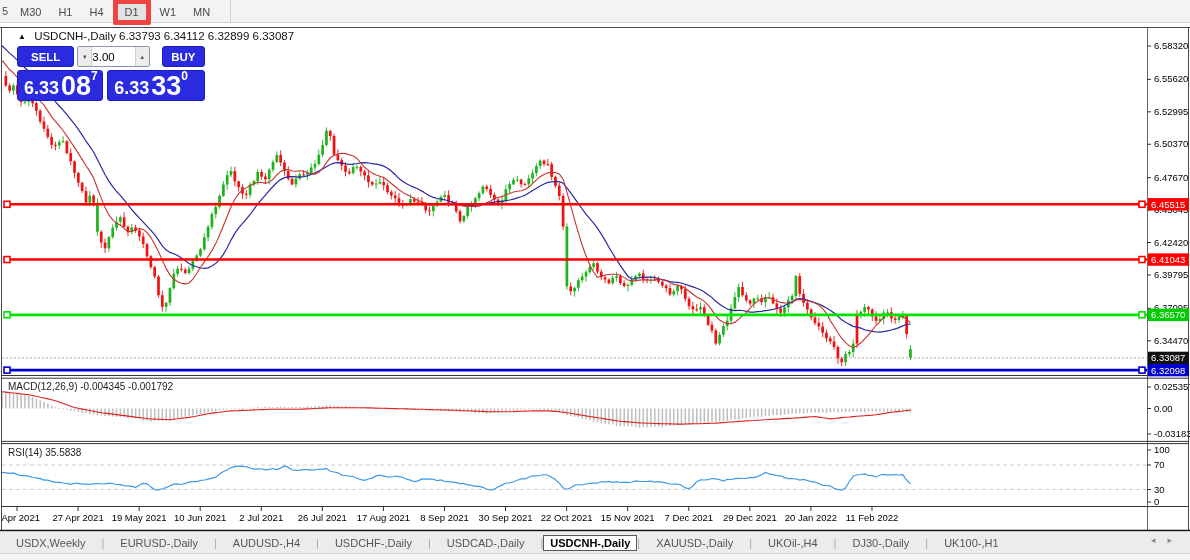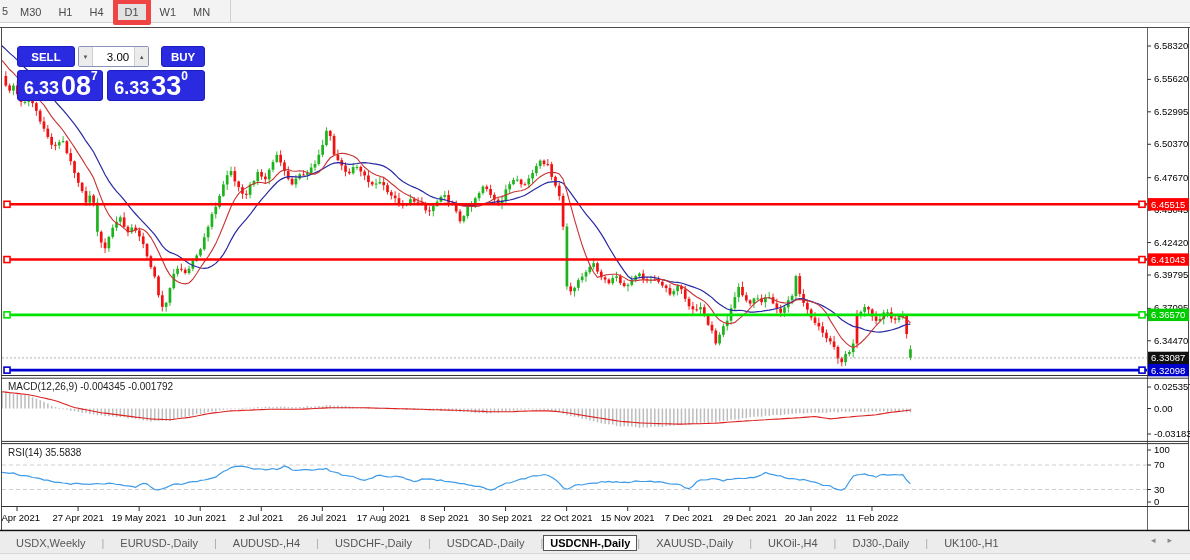--- a/index.html
+++ b/index.html
@@ -15,21 +15,21 @@
   #chart-title .tri{font-size:8px;vertical-align:1px;margin-right:5px;}
   
   #trade-panel{position:absolute;left:17px;top:46px;width:188px;z-index:6;}
   #tp-row1{display:flex;height:21px;}
   .tp-btn{background:#2a2ae0;color:#fff;font-size:11.5px;font-weight:bold;display:flex;align-items:center;justify-content:center;border-radius:3px;border:1px solid #1d1dbe;}
   #sell-btn{width:63px;}
   #buy-btn{width:47px;margin-left:12px;}
   #vol-spinner{display:flex;margin-left:3px;width:78px;border:1px solid #8a93b8;background:#fff;border-radius:2px;}
   .spin-btn{width:13px;background:#ececec;border-right:1px solid #cfcfcf;display:flex;align-items:center;justify-content:center;font-size:6px;color:#555;}
   .spin-btn.up{border-right:none;border-left:1px solid #cfcfcf;}
-  #vol-value{flex:1;font-size:11.5px;color:#000;display:flex;align-items:center;justify-content:flex-end;padding-right:5px;text-align:right;}
+  #vol-value{flex:1;font-size:11.5px;color:#000;display:flex;align-items:center;justify-content:flex-end;padding-right:20px;text-align:right;}
   #tp-row2{display:flex;margin-top:3px;height:31px;}
   .price-box{background:#2a2ae0;border:1px solid #1d1dbe;border-radius:3px;color:#fff;display:flex;align-items:flex-end;padding:0 4px 1px 6px;}
   #sell-price{width:82px;}
   #buy-price{width:95px;margin-left:4px;}
   .pb-small{font-size:18px;font-weight:bold;margin-right:2px;line-height:1.15;}
   .pb-big{font-size:27px;font-weight:bold;line-height:0.92;}
   .pb-sup{font-size:12px;font-weight:bold;align-self:flex-start;margin-top:-2px;}
   
   #tabbar{position:absolute;left:0;top:532px;width:1190px;height:21px;background:#ececec;display:flex;align-items:center;font-size:11px;color:#555;}
   .tab{padding:1px 16px;white-space:nowrap;cursor:default;}
@@ -894,20 +894,25 @@
         <text x="871.98" y="521" font-size="9.5" fill="#000" text-anchor="middle">11 Feb 2022</text>
       </g>
     </svg>
 
   <div id="toolbar">
     <span id="tf-partial">5</span>
     <span id="tf-container"><span class="tfbtn">M30</span><span class="tfbtn">H1</span><span class="tfbtn">H4</span><span class="tfbtn active">D1</span><span class="tfbtn">W1</span><span class="tfbtn">MN</span></span>
     <span id="tb-sep"></span>
   </div>
 
+  <div id="chart-title">
+    <span class="tri">▲</span>
+    <span>USDCNH-,Daily</span>
+    <span>6.33793 6.34112 6.32899 6.33087</span>
+  </div>
 
   <div id="trade-panel">
     <div id="tp-row1">
       <div class="tp-btn" id="sell-btn">SELL</div>
       <div id="vol-spinner">
         <div class="spin-btn">▼</div>
         <div id="vol-value">3.00</div>
         <div class="spin-btn up">▲</div>
       </div>
       <div class="tp-btn" id="buy-btn">BUY</div>

